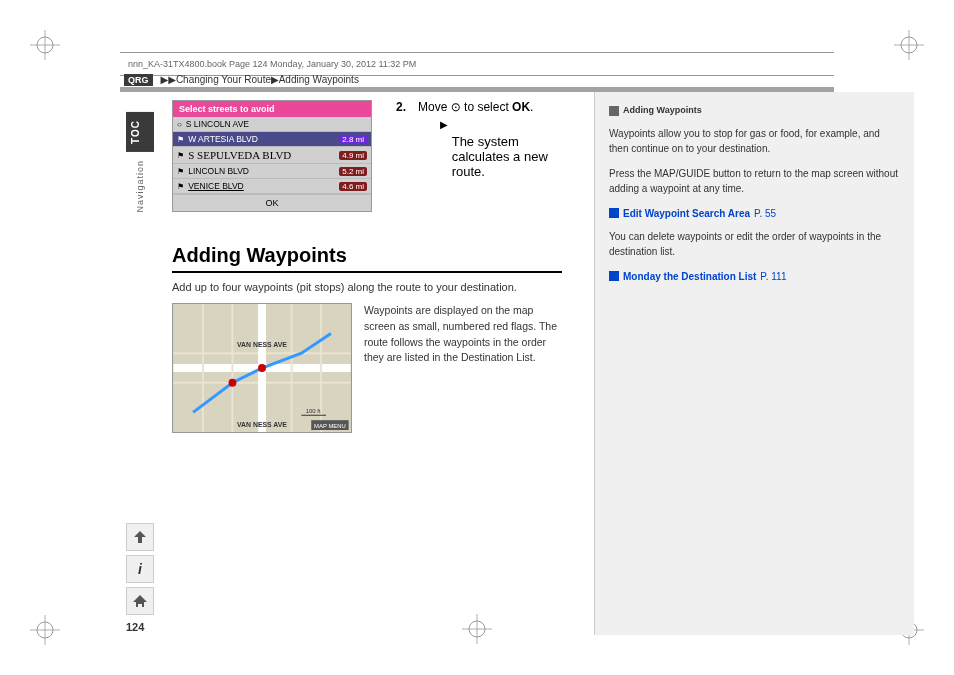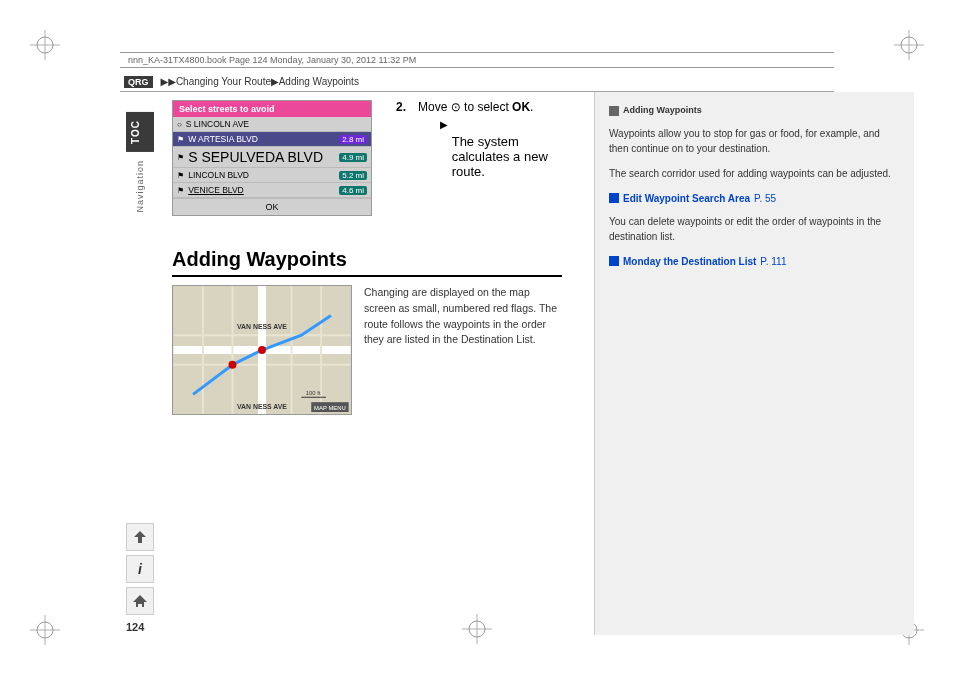--- a/index.html
+++ b/index.html
@@ -25,21 +25,21 @@
     .corner-tr { top: 30px; right: 30px; }
     .corner-bl { bottom: 30px; left: 30px; }
     .corner-br { bottom: 30px; right: 30px; }
 
     
     .file-bar {
       position: absolute;
       top: 52px;
       left: 120px;
       right: 120px;
-      height: 16px;
+      height: 24px;
       border-top: 1px solid #999;
       border-bottom: 1px solid #999;
       display: flex;
       align-items: center;
       padding: 0 8px;
     }
     .file-bar-text {
       font-size: 9px;
       color: #666;
     }
@@ -47,21 +47,21 @@
     
     .breadcrumb-bar {
       position: absolute;
       top: 72px;
       left: 120px;
       right: 120px;
       height: 20px;
       display: flex;
       align-items: center;
       padding: 0 4px;
-      border-bottom: 1px solid #a3a3a3;
+      border-bottom: 5px solid #a3a3a3;
     }
     .qrg-badge {
       background: #3a3a3a;
       color: #fff;
       font-size: 9px;
       font-weight: bold;
       padding: 1px 4px;
       margin-right: 8px;
     }
     .breadcrumb-text {
@@ -172,21 +172,21 @@
       border-bottom: 1px solid #bbb;
       font-size: 8.5px;
       gap: 4px;
     }
     .street-item.selected {
       background: #4a4a8a;
       color: #fff;
     }
     .street-item .distance {
       margin-left: auto;
-      background: #0f766e;
+      background: #7f1d1d;
       color: #fff;
       padding: 0 3px;
       font-size: 8px;
       border-radius: 2px;
     }
     .street-item.selected .distance {
       background: #6d28d9;
     }
     .dialog-ok {
       text-align: center;
@@ -416,21 +416,21 @@
           <span style="font-size:8px;">○</span>
           <span style="font-size:8.5px;">S LINCOLN AVE</span>
         </div>
         <div class="street-item selected">
           <span style="font-size:8px;">⚑</span>
           <span style="font-size:8.5px;">W ARTESIA BLVD</span>
           <span class="distance">2.8 mi</span>
         </div>
         <div class="street-item">
           <span style="font-size:8px;">⚑</span>
-          <span style="font-size:14px;">S SEPULVEDA BLVD</span>
+          <span style="font-size:11px;font-family:Liberation Serif, serif;">S SEPULVEDA BLVD</span>
           <span class="distance">4.9 mi</span>
         </div>
         <div class="street-item">
           <span style="font-size:8px;">⚑</span>
           <span style="font-size:8.5px;">LINCOLN BLVD</span>
           <span class="distance">5.2 mi</span>
         </div>
         <div class="street-item">
           <span style="font-size:8px;">⚑</span>
           <span style="font-size:8.5px;text-decoration:underline;">VENICE BLVD</span>
@@ -449,20 +449,21 @@
             <span class="arrow-right">▶</span>
             <span class="sub-text">The system calculates a new route.</span>
           </div>
         </div>
       </div>
     </div>
   </div>
 
   <div>
     <div class="section-title">Adding Waypoints</div>
+    <div class="section-intro">Add up to four waypoints (pit stops) along the route to your destination.</div>
 
     <div class="waypoints-content">
 
       <div class="map-image">
         <svg class="map-canvas" viewBox="0 0 180 130" xmlns="http://www.w3.org/2000/svg">
 
           <rect width="180" height="130" fill="#d8d4c0"></rect>
 
           <line x1="0" y1="65" x2="180" y2="65" stroke="#fff" stroke-width="8"></line>
           <line x1="0" y1="50" x2="180" y2="50" stroke="#e8e4d0" stroke-width="2"></line>
@@ -482,33 +483,33 @@
           <text x="159" y="126" font-size="6" text-anchor="middle" fill="#fff">MAP MENU</text>
 
           <line x1="130" y1="113" x2="155" y2="113" stroke="#333" stroke-width="1"></line>
           <text x="142" y="111" font-size="6" text-anchor="middle" fill="#333">100 ft</text>
 
           <circle cx="60" cy="80" r="4" fill="#cc0000"></circle>
           <circle cx="90" cy="65" r="4" fill="#cc0000"></circle>
         </svg>
       </div>
 
-      <div class="waypoints-description">Changing are displayed on the map screen as small, numbered red flags. The route follows the waypoints in the order they are listed in the Destination List.</div>
+      <div class="waypoints-description">Waypoints are displayed on the map screen as small, numbered red flags. The route follows the waypoints in the order they are listed in the Destination List.</div>
     </div>
   </div>
 
 </div>
 
 <div class="right-sidebar">
   <div class="sidebar-section-title">
     <span class="sidebar-icon-small"></span>
     <span>Adding Waypoints</span>
   </div>
   <div class="sidebar-paragraph">Waypoints allow you to stop for gas or food, for example, and then continue on to your destination.</div>
-  <div class="sidebar-paragraph">The search corridor used for adding waypoints can be adjusted.</div>
+  <div class="sidebar-paragraph">Press the MAP/GUIDE button to return to the map screen without adding a waypoint at any time.</div>
   <a class="sidebar-link" href="#">
     <span class="link-icon"></span>
     <span class="link-text">Edit Waypoint Search Area</span>
     <span class="link-page">P. 55</span>
   </a>
   <div class="sidebar-paragraph">You can delete waypoints or edit the order of waypoints in the destination list.</div>
   <a class="sidebar-link" href="#">
     <span class="link-icon"></span>
     <span class="link-text">Monday the Destination List</span>
     <span class="link-page">P. 111</span>

